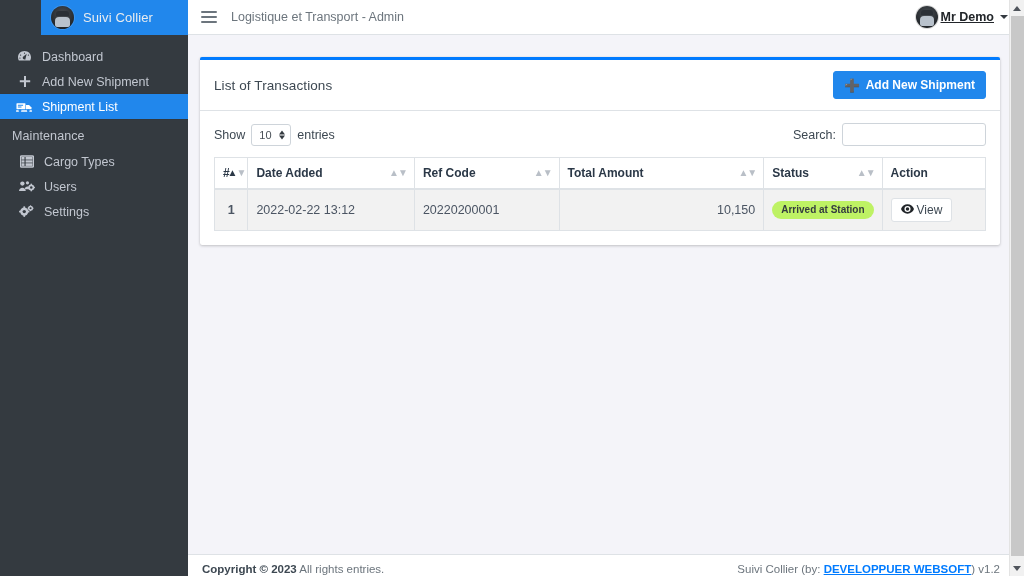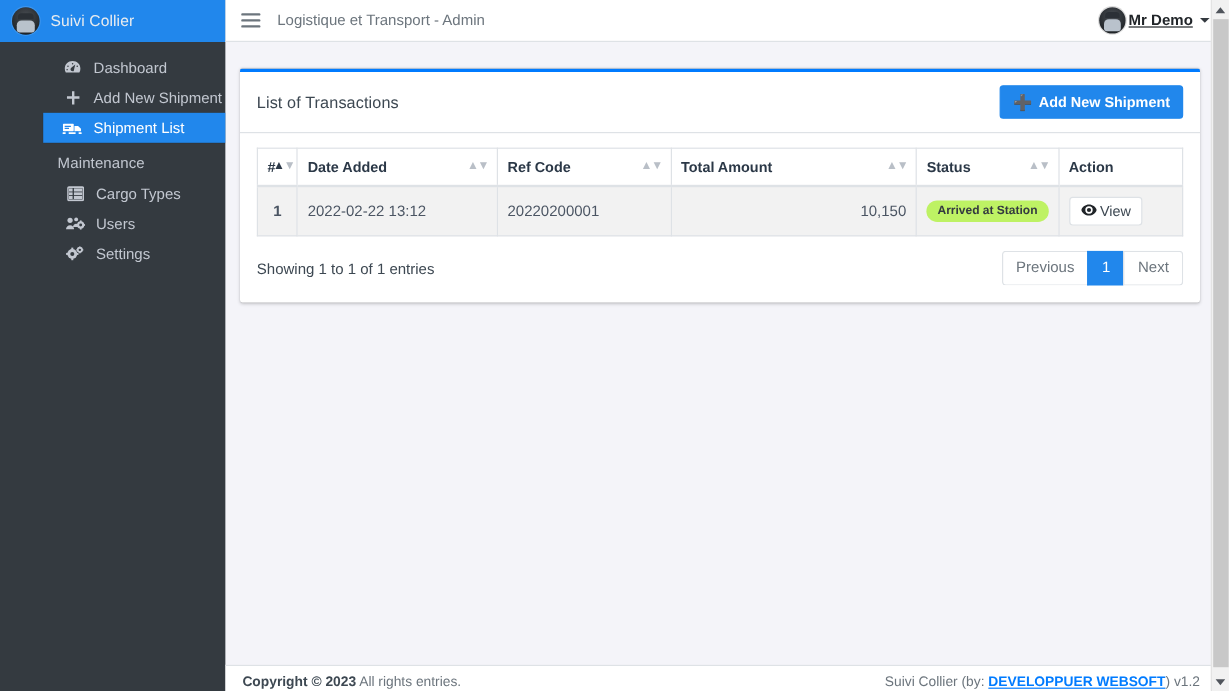--- a/index.html
+++ b/index.html
@@ -37,20 +37,21 @@
   .brand {
     height: 35px;
     background: #2187ec;
     display: flex;
     align-items: center;
     padding: 0 10px;
     gap: 9px;
     color: #e9ecef;
     font-size: 13px;
     letter-spacing: .1px;
+    margin-left: 41px;
   }
   .brand-avatar {
     width: 23px; height: 23px;
     border-radius: 50%;
     background: radial-gradient(circle at 50% 35%, #4a4f55 0%, #23272b 70%, #15181b 100%);
     box-shadow: 0 0 0 1px rgba(255,255,255,.12);
     position: relative;
     overflow: hidden;
     flex: none;
   }
@@ -67,21 +68,20 @@
     left: 5px; right: 5px; top: 5px;
     height: 5px;
     background: #2b3036;
     border-radius: 3px 3px 0 0;
   }
   .brand-name { white-space: nowrap; }
 
   .nav {
     padding-top: 9px;
     flex: 1;
-    margin-left: 36px;
   }
   .nav-item {
     display: flex;
     align-items: center;
     gap: 9px;
     height: 25px;
     padding: 0 0 0 16px;
     color: #c2c7d0;
     font-size: 12.5px;
     cursor: pointer;
@@ -626,20 +626,40 @@
           <div class="card-title">List of Transactions</div>
           <div class="card-header-spacer"></div>
           <button class="btn-primary">
             <span class="plus">➕</span>
             <span>Add New Shipment</span>
           </button>
         </div>
 
         <div class="card-body">
 
+          <div class="dt-top">
+            <div class="dt-length">
+              <span>Show</span>
+              <span class="dt-select-wrap">
+                <select class="dt-select">
+                  <option>10</option>
+                </select>
+                <span class="spinner">
+                  <i class="up"></i>
+                    <i class="down"></i>
+                </span>
+              </span>
+              <span>entries</span>
+            </div>
+            <div class="dt-top-spacer"></div>
+            <div class="dt-filter">
+              <span>Search:</span>
+              <input class="dt-search-input" type="text" placeholder="" style="">
+            </div>
+          </div>
 
           <table class="dt">
             <thead>
               <tr>
                 <th class="col-hash">
                   <span>#</span>
                   <span class="sort-ind active-asc">
                     <span class="asc">▲</span>
                       <span class="desc">▼</span>
                   </span>
@@ -694,29 +714,20 @@
                         <circle cx="7" cy="5" r="1.9" fill="#212529"></circle>
                       </svg>
                     </span>
                     <span>View</span>
                   </button>
                 </td>
               </tr>
             </tbody>
           </table>
 
-          <div class="dt-bottom">
-            <div class="dt-info">Showing 1 to 1 of 1 entries</div>
-            <div class="dt-bottom-spacer"></div>
-            <div class="pagination">
-              <span class="page-link first">Previous</span>
-              <span class="page-link active">1</span>
-              <span class="page-link last">Next</span>
-            </div>
-          </div>
 
         </div>
       </section>
 
     </main>
 
     <footer id="footer">
       <div>
         <b>Copyright © 2023</b>
         <span>All rights entries.</span>

